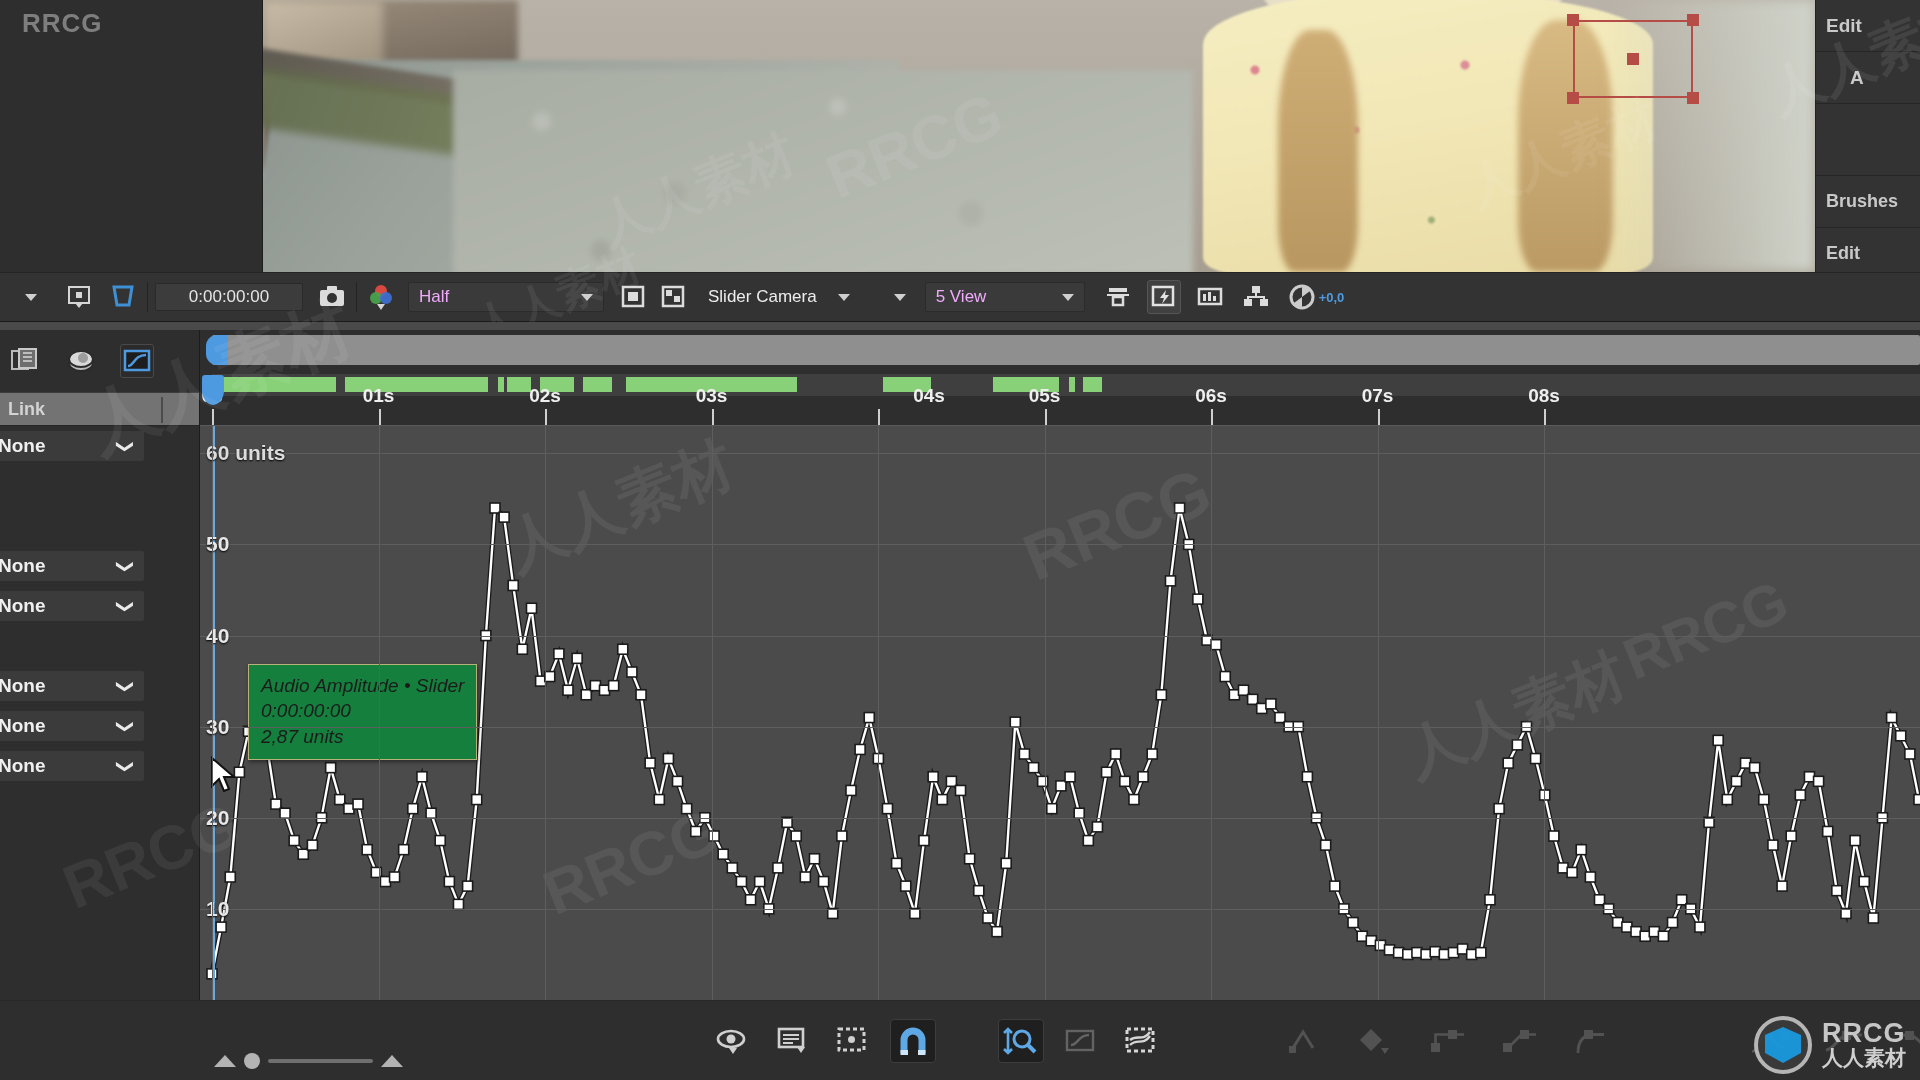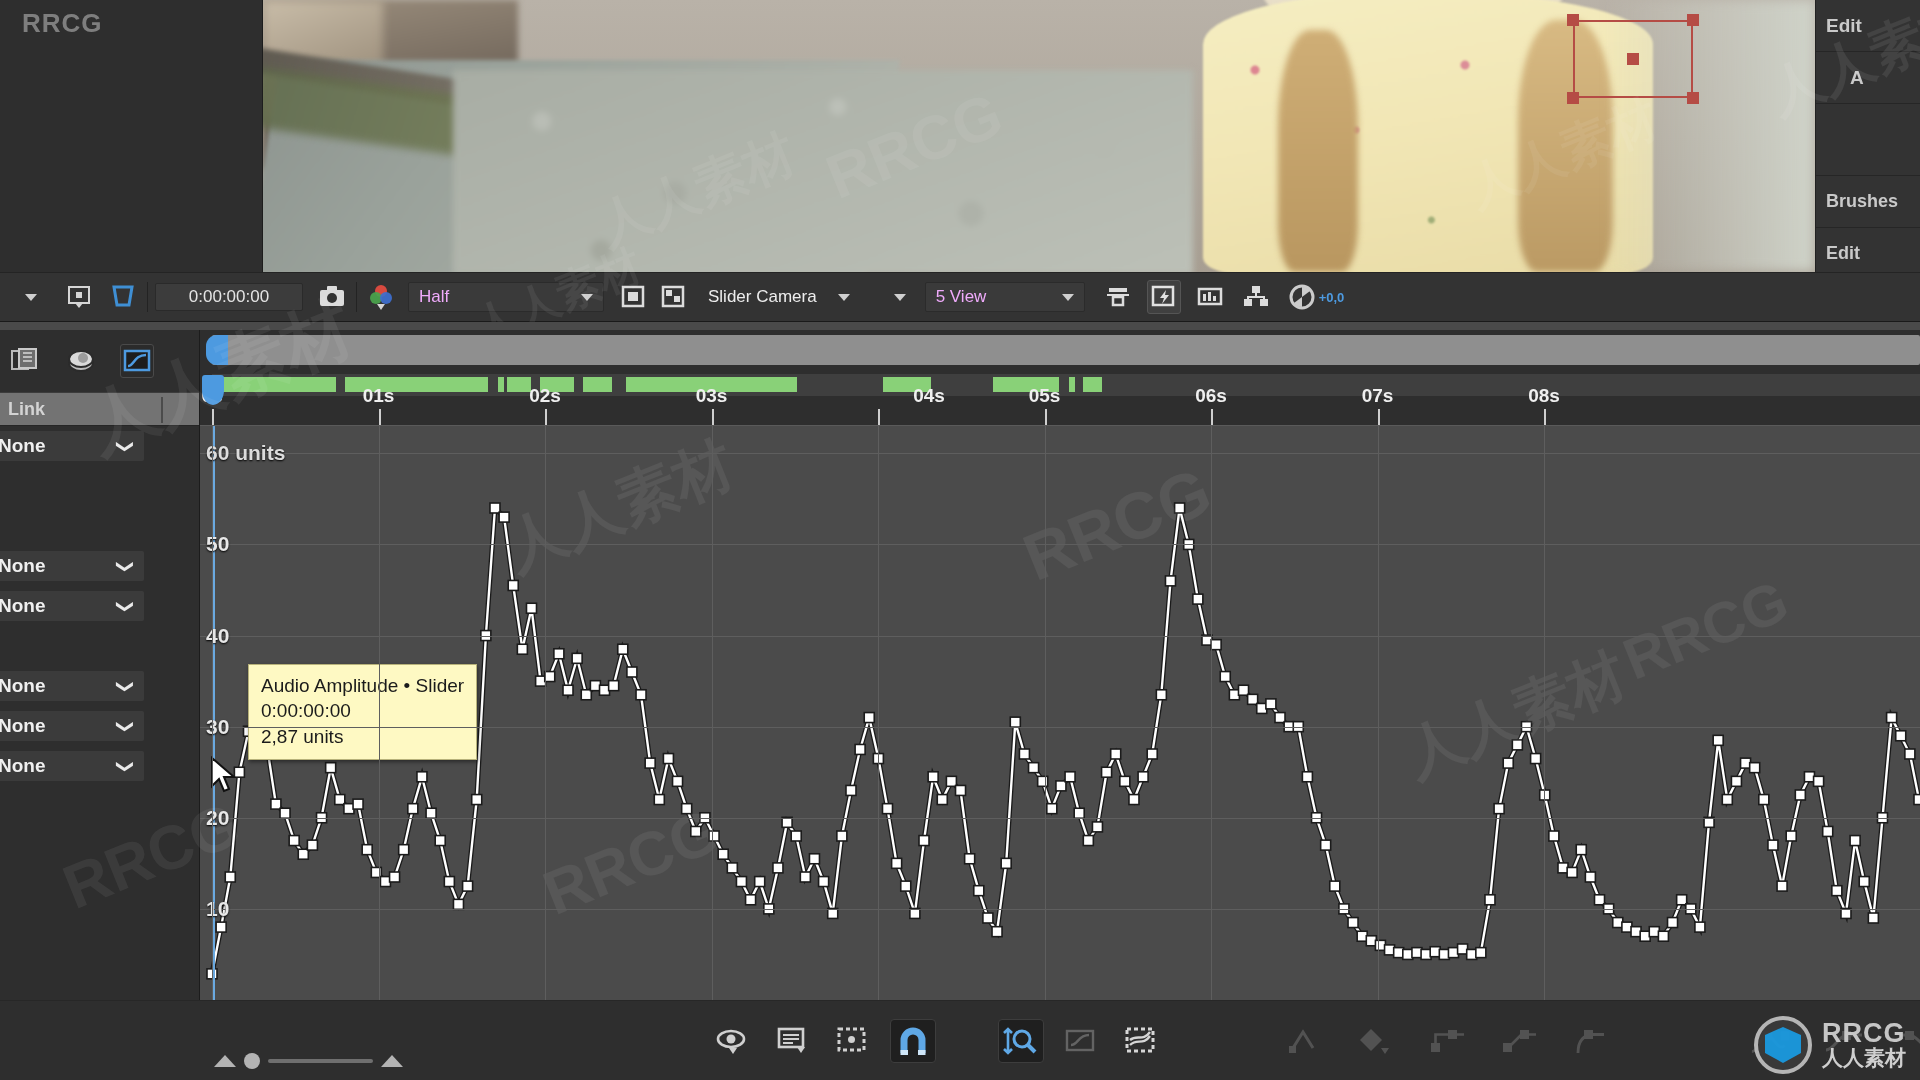--- a/index.html
+++ b/index.html
@@ -147,23 +147,23 @@
       transform:translateY(-50%); text-shadow:0 1px 2px #000; }
   .ylab.top { color:#dcdcdc; }
 
   .playhead { position:absolute; top:0; bottom:0; width:3px; background:#6aa9e0; }
   .ph-head { position:absolute; width:22px; height:30px; background:#4d9ae0;
       left:-10px; border-radius:3px 3px 50% 50%; }
 
   svg.curve { position:absolute; inset:0; width:100%; height:100%; overflow:visible; }
 
   
-  .tooltip { position:absolute; background:#fef9c3; border:1px solid #b7b27a;
+  .tooltip { position:absolute; background:#15803d; border:1px solid #b7b27a;
       color:#1b1b1b; font-size:19px; padding:8px 12px 10px 12px; line-height:1.34;
-      box-shadow:1px 2px 4px rgba(0,0,0,.45); }
+      box-shadow:1px 2px 4px rgba(0,0,0,.45);font-style:italic; }
 
   
   .btoolbar { position:absolute; left:0; bottom:0; width:1920px; height:80px;
       background:#2e2e2e; border-top:1px solid #272727; display:flex; align-items:center; }
   .bgroup { display:flex; align-items:center; gap:14px; }
   .bbtn { width:46px; height:44px; display:flex; align-items:center; justify-content:center;
       border-radius:4px; }
   .bbtn.on { background:#1f1f1f; border:1px solid #3d3d3d; }
   .bbtn.dim { opacity:.38; }
   .bottom-scroll { position:absolute; left:200px; bottom:6px; width:300px; height:26px;

